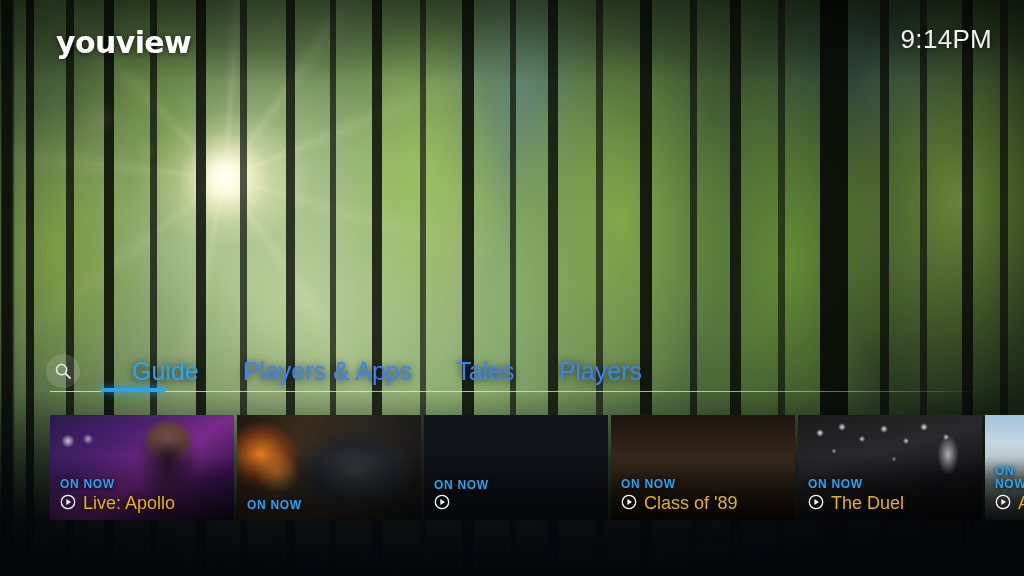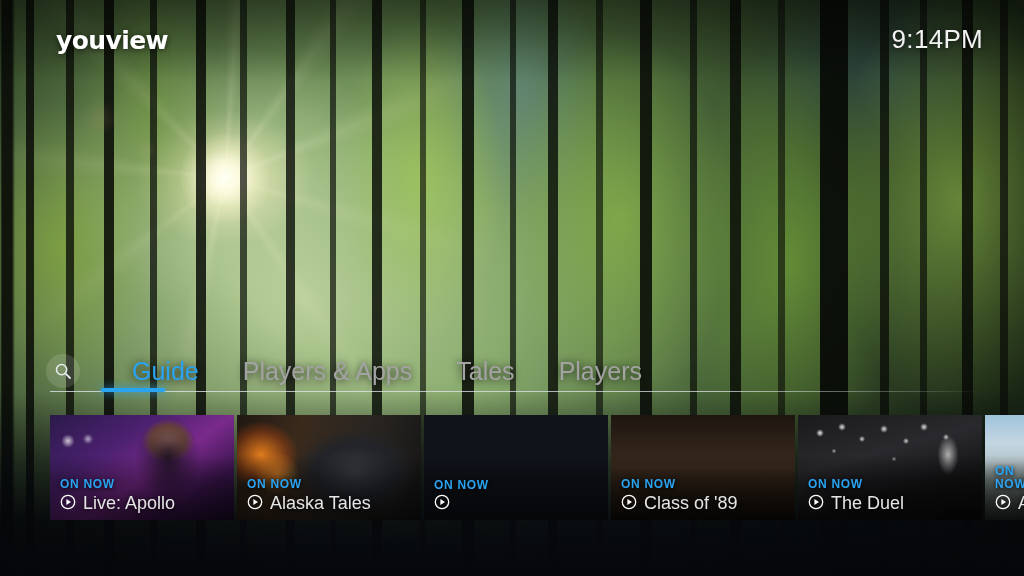--- a/index.html
+++ b/index.html
@@ -98,48 +98,48 @@
   }
   .bg-vignette {
     background:
       radial-gradient(ellipse 760px 420px at 512px 220px, rgba(0,0,0,0) 40%, rgba(0,0,0,.42) 100%),
       linear-gradient(180deg, rgba(0,0,0,.34) 0%, rgba(0,0,0,0) 14%);
   }
 
   
   .logo {
     position:absolute; left:56px; top:28px;
-    color:#fff; font-size:25px; font-weight:bold;
+    color:#fff; font-size:30px; font-weight:bold;
     letter-spacing:-0.6px; line-height:1;
     text-shadow:0 1px 6px rgba(0,0,0,.65);
     font-family:"DejaVu Sans", sans-serif;
   }
   .clock {
-    position:absolute; right:41px; top:24px;
+    position:absolute; right:32px; top:24px;
     color:#f2f2f2; font-size:26px; font-weight:300;
     letter-spacing:.3px;
     text-shadow:0 1px 6px rgba(0,0,0,.7);
     font-family:"Liberation Sans", sans-serif;
   }
 
   
   .nav {
     position:absolute; left:46px; top:348px;
     display:flex; align-items:center; gap:16px;
     height:46px;
   }
   .search-btn {
     width:34px; height:34px; border-radius:50%;
     background:rgba(255,255,255,.13);
     display:flex; align-items:center; justify-content:center;
     margin-right:22px; flex:none;
   }
   .search-btn svg { display:block; }
   .nav-item {
-    color:#a3a3a3; font-size:25px; font-weight:300;
+    color:#3b82f6; font-size:25px; font-weight:300;
     padding:0 14px; white-space:nowrap;
     text-shadow:0 1px 8px rgba(0,0,0,.8);
     position:relative;
   }
   .nav-item.active { color:#2aa3f0; text-shadow:0 1px 10px rgba(0,0,0,.9); }
 
   .nav-rule {
     position:absolute; left:50px; top:391px; width:928px; height:1px;
     background:linear-gradient(90deg, rgba(225,230,235,.80) 0%, rgba(225,230,235,.72) 72%, rgba(225,230,235,.15) 96%, rgba(225,230,235,0) 100%);
   }
@@ -167,21 +167,21 @@
   }
   .card-meta { position:absolute; left:10px; bottom:6px; right:6px; }
   .on-now {
     color:#2aa3f0; font-size:12px; font-weight:bold;
     letter-spacing:.7px; line-height:1.1; margin-bottom:2px;
     text-shadow:0 1px 4px rgba(0,0,0,.9);
   }
   .card-title-row { display:flex; align-items:center; gap:7px; }
   .play-icon { flex:none; display:block; }
   .card-title {
-    color:#e5e5e5; font-size:18px; font-weight:400;
+    color:#eab308; font-size:18px; font-weight:400;
     white-space:nowrap; line-height:1.15;
     text-shadow:0 1px 5px rgba(0,0,0,.9);
   }
 
   
   .art-apollo {
     background:
       radial-gradient(circle 9px at 18px 26px, rgba(255,255,255,.75), rgba(255,255,255,0) 75%),
       radial-gradient(circle 7px at 38px 24px, rgba(255,255,255,.6), rgba(255,255,255,0) 75%),
       radial-gradient(ellipse 46px 60px at 118px 44px, rgba(30,18,36,.95), rgba(30,18,36,0) 72%),
@@ -291,29 +291,20 @@
           <span class="card-title">Live: Apollo</span>
         </div>
       </div>
     </div>
 
     <div class="card">
       <div class="card-art art-alaska"></div>
       <div class="card-shade"></div>
       <div class="card-meta">
         <div class="on-now">ON NOW</div>
-        <div class="card-title-row">
-          <span class="play-icon">
-            <svg width="16" height="16" viewBox="0 0 16 16" fill="none">
-              <circle cx="8" cy="8" r="6.7" stroke="#ffffff" stroke-width="1.3"></circle>
-              <path d="M6.4 5.1 L11 8 L6.4 10.9 Z" fill="#ffffff"></path>
-            </svg>
-          </span>
-          <span class="card-title">Alaska Tales</span>
-        </div>
       </div>
     </div>
 
     <div class="card">
       <div class="card-art art-space"></div>
       <div class="card-shade"></div>
       <div class="card-meta">
         <div class="on-now">ON NOW</div>
         <div class="card-title-row">
           <span class="play-icon">

